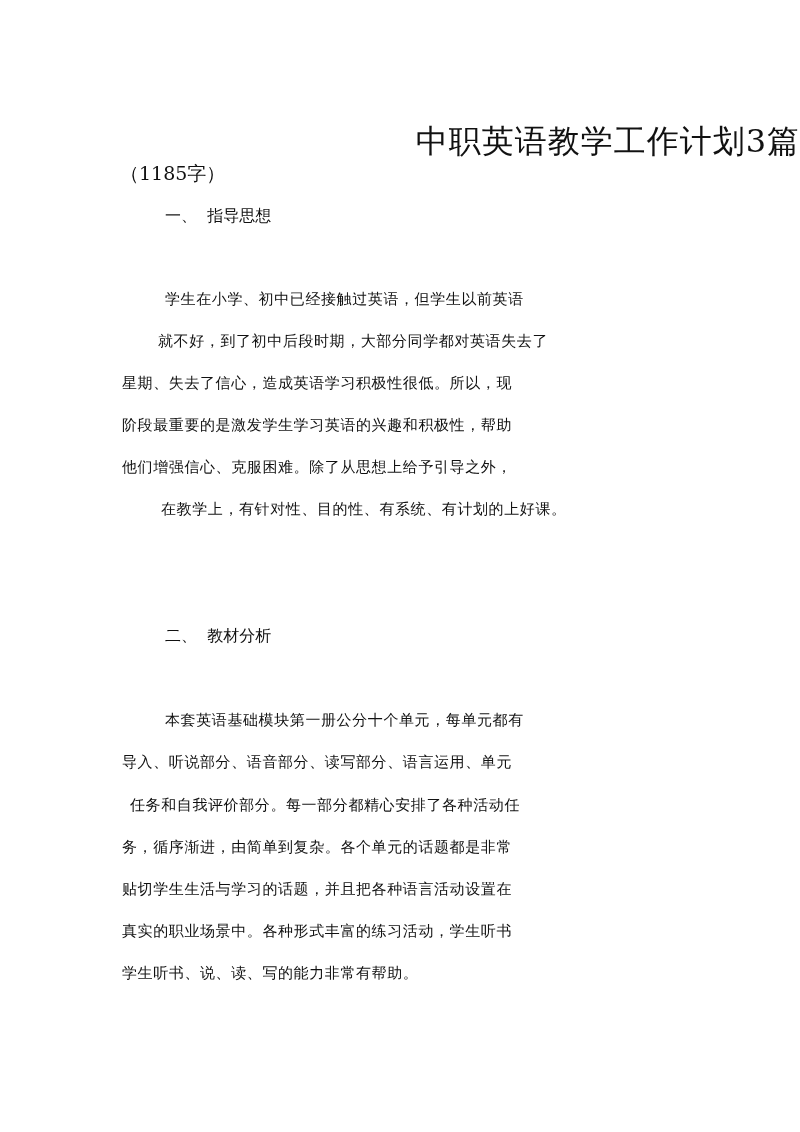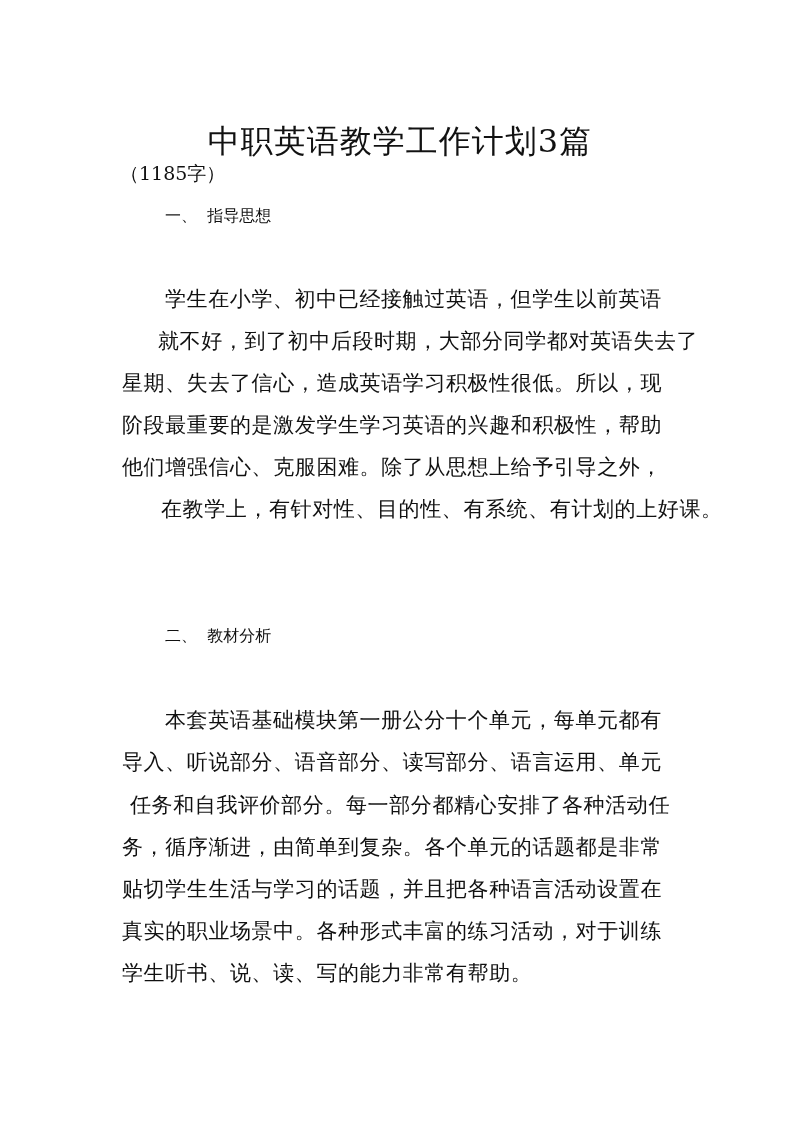--- a/index.html
+++ b/index.html
@@ -1,22 +1,22 @@
 <!DOCTYPE html>
 <html><head>
   <meta charset="utf-8">
   <style>
     html, body { margin: 0; padding: 0; background: #ffffff; }
     body { width: 800px; height: 1132px; position: relative; overflow: hidden;
            font-family: "DejaVu Serif", "Liberation Serif", serif; color: #111111; }
-    .title { position: absolute; left: 0; width: 800px; top: 98px; text-align: center;
+    .title { position: absolute; left: 0; width: 800px; top: 98px; text-align: right;
              font-size: 32px; line-height: 44px; letter-spacing: 1px; font-weight: normal; }
     .meta { position: absolute; left: 120px; top: 160px; font-size: 19px; line-height: 26px; }
     .heading { position: absolute; left: 165px; font-size: 16px; line-height: 28px; white-space: pre; }
-    .line { position: absolute; left: 122px; font-size: 21px; line-height: 30px; white-space: nowrap; letter-spacing: 0.6px; }
+    .line { position: absolute; left: 122px; font-size: 15px; line-height: 30px; white-space: nowrap; letter-spacing: 0.6px; }
     .indent { left: 165px; }
   </style>
 </head>
 <body>
 
 <h1 class="title">中职英语教学工作计划3篇</h1>
 <div class="meta">（1185字）</div>
 
 <section>
   <div class="heading" style="top:202px;">一、  指导思想</div>
@@ -28,15 +28,15 @@
   <div class="line" style="top:494px;margin-left:39px;">在教学上，有针对性、目的性、有系统、有计划的上好课。</div>
 </section>
 
 <section>
   <div class="heading" style="top:622px;text-align:right;">二、  教材分析</div>
   <div class="line indent" style="top:705px;">本套英语基础模块第一册公分十个单元，每单元都有</div>
   <div class="line" style="top:747px;">导入、听说部分、语音部分、读写部分、语言运用、单元</div>
   <div class="line" style="top:790px;margin-left:8px;">任务和自我评价部分。每一部分都精心安排了各种活动任</div>
   <div class="line" style="top:832px;">务，循序渐进，由简单到复杂。各个单元的话题都是非常</div>
   <div class="line" style="top:874px;">贴切学生生活与学习的话题，并且把各种语言活动设置在</div>
-  <div class="line" style="top:916px;">真实的职业场景中。各种形式丰富的练习活动，对于训练</div>
+  <div class="line" style="top:916px;">真实的职业场景中。各种形式丰富的练习活动，学生听书</div>
   <div class="line" style="top:958px;">学生听书、说、读、写的能力非常有帮助。</div>
 </section>
 
 </body></html>

